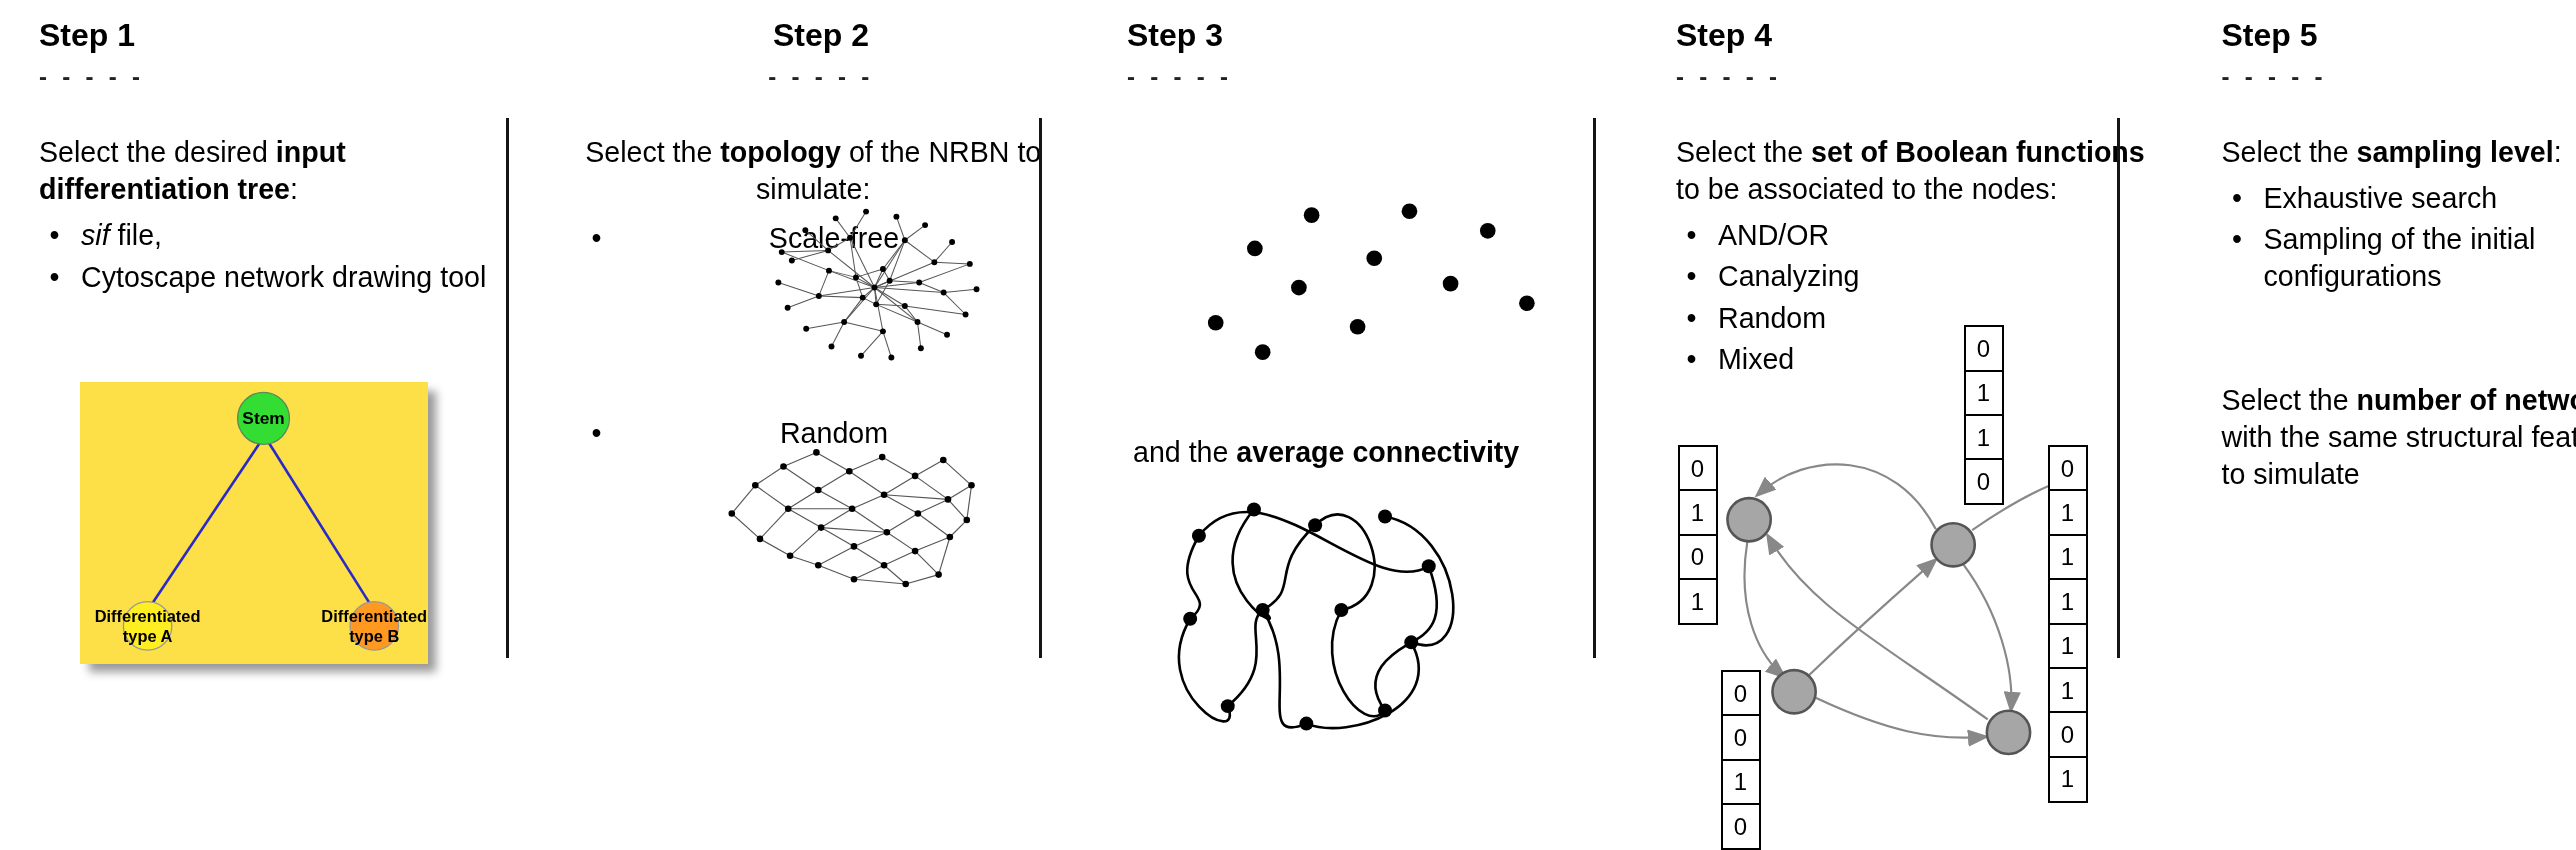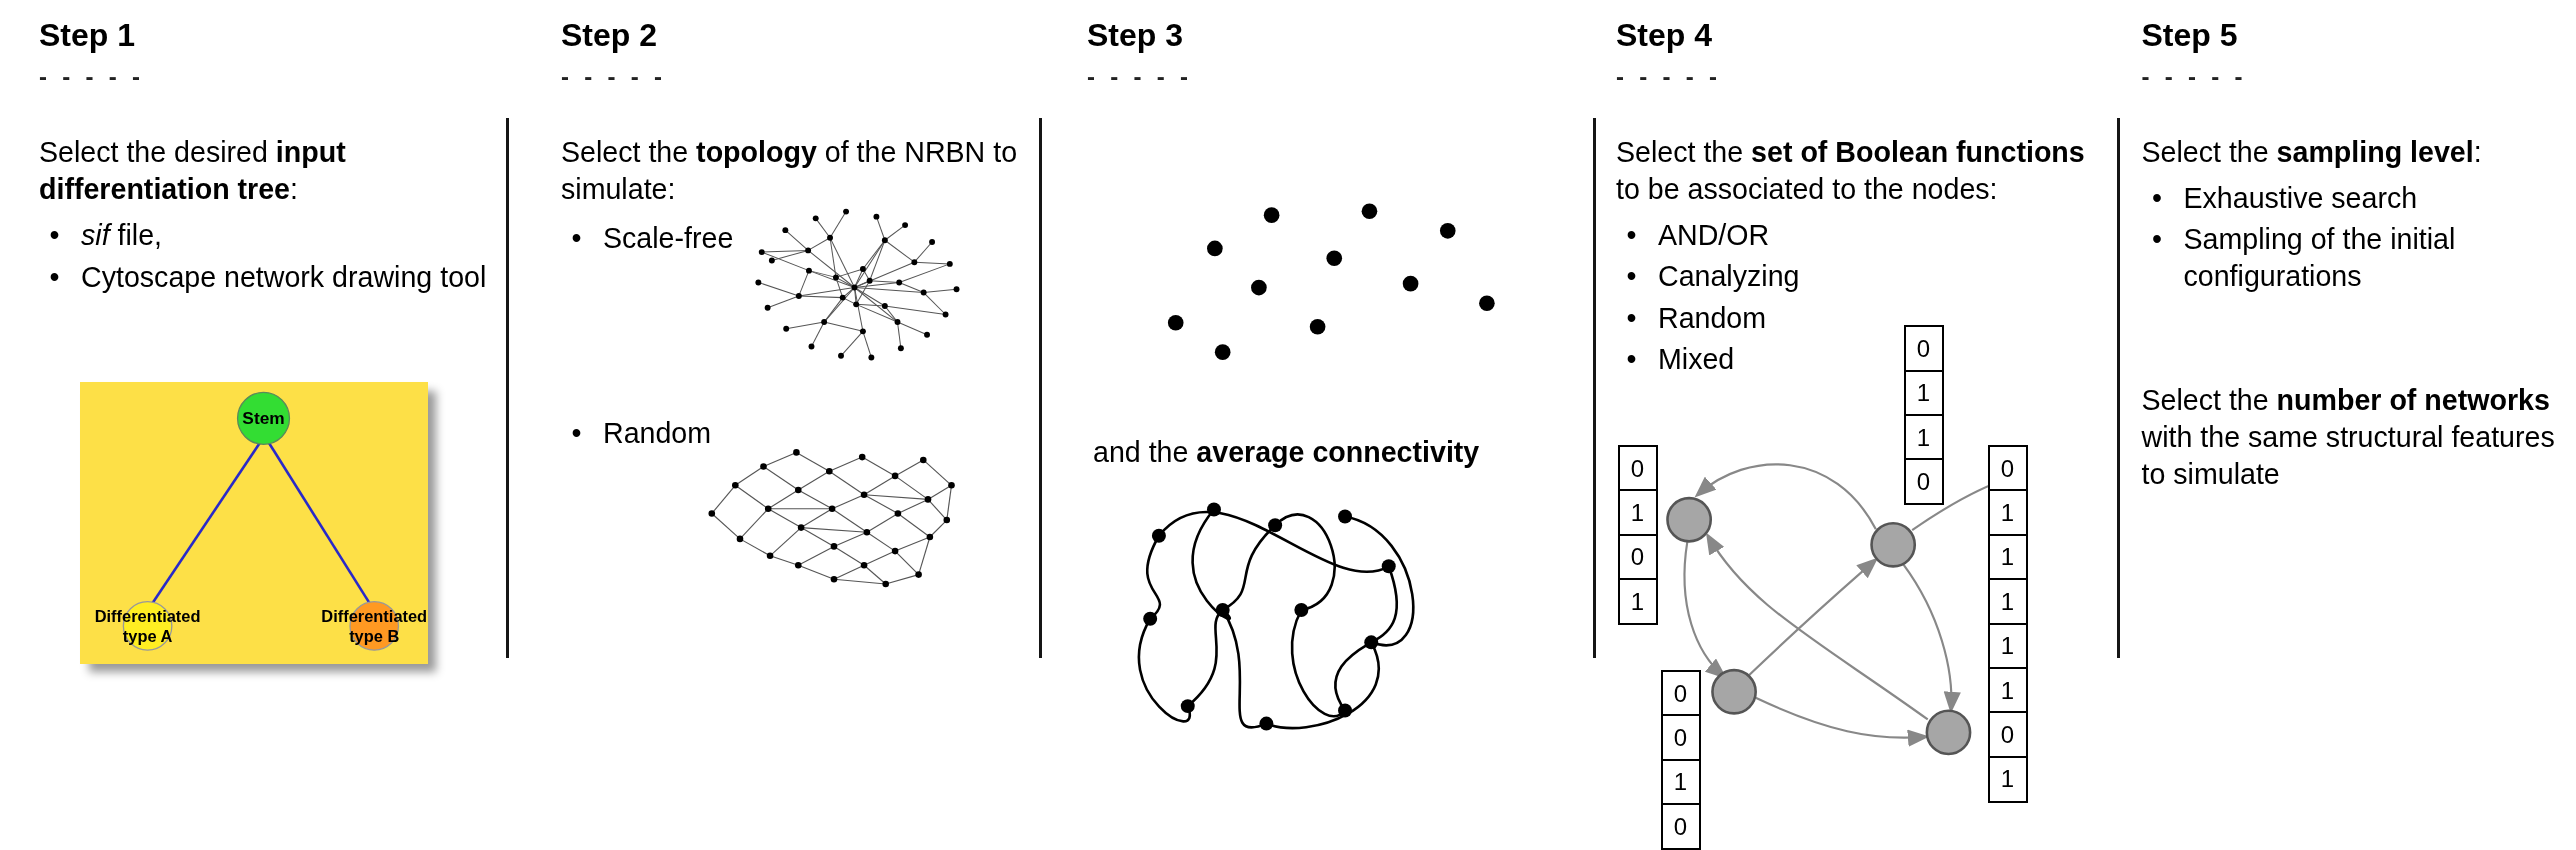--- a/index.html
+++ b/index.html
@@ -1,24 +1,24 @@
 <!DOCTYPE html>
 <html style="font-size:14px"><head>
 <meta charset="utf-8">
 <style>
   html,body{margin:0;padding:0;}
   body{
     width:2576px;height:851px;position:relative;overflow:hidden;
     background:#ffffff;color:#000;
     font-family:"Liberation Sans", sans-serif;font-size:28.6px;
   }
-  .figure{display:flex;width:100%;height:100%;}
+  .figure{display:flex;width:100%;height:100%;gap:20px;}
   .col{position:relative;box-sizing:border-box;flex:0 0 auto;}
   .c1{width:507px;padding:17.3px 0 0 39px;}
-  .c2{width:534px;padding:17.3px 0 0 54px;}
+  .c2{width:534px;padding:17.3px 0 0 54px;text-align:center;}
   .c3{width:554px;padding:17.3px 0 0 46px;}
   .c4{width:524px;padding:17.3px 0 0 21px;}
   .c5{width:458px;padding:17.3px 0 0 22.5px;}
   .divider{position:absolute;top:118px;height:540px;width:2.6px;background:#151515;}
   .d1{left:506px}.d2{left:1039px}.d3{left:1593px}.d4{left:2117px}
 
   .step-title{font-size:32px;font-weight:bold;margin:0;}
   .dashes{font-weight:bold;font-size:24px;letter-spacing:4.3px;margin-top:8.7px;color:#222;}
   .intro{margin:43px 0 0;line-height:1.3;padding-right:15.6px;}
   .blt{list-style:none;margin:8.7px 0 0;padding:0;}

